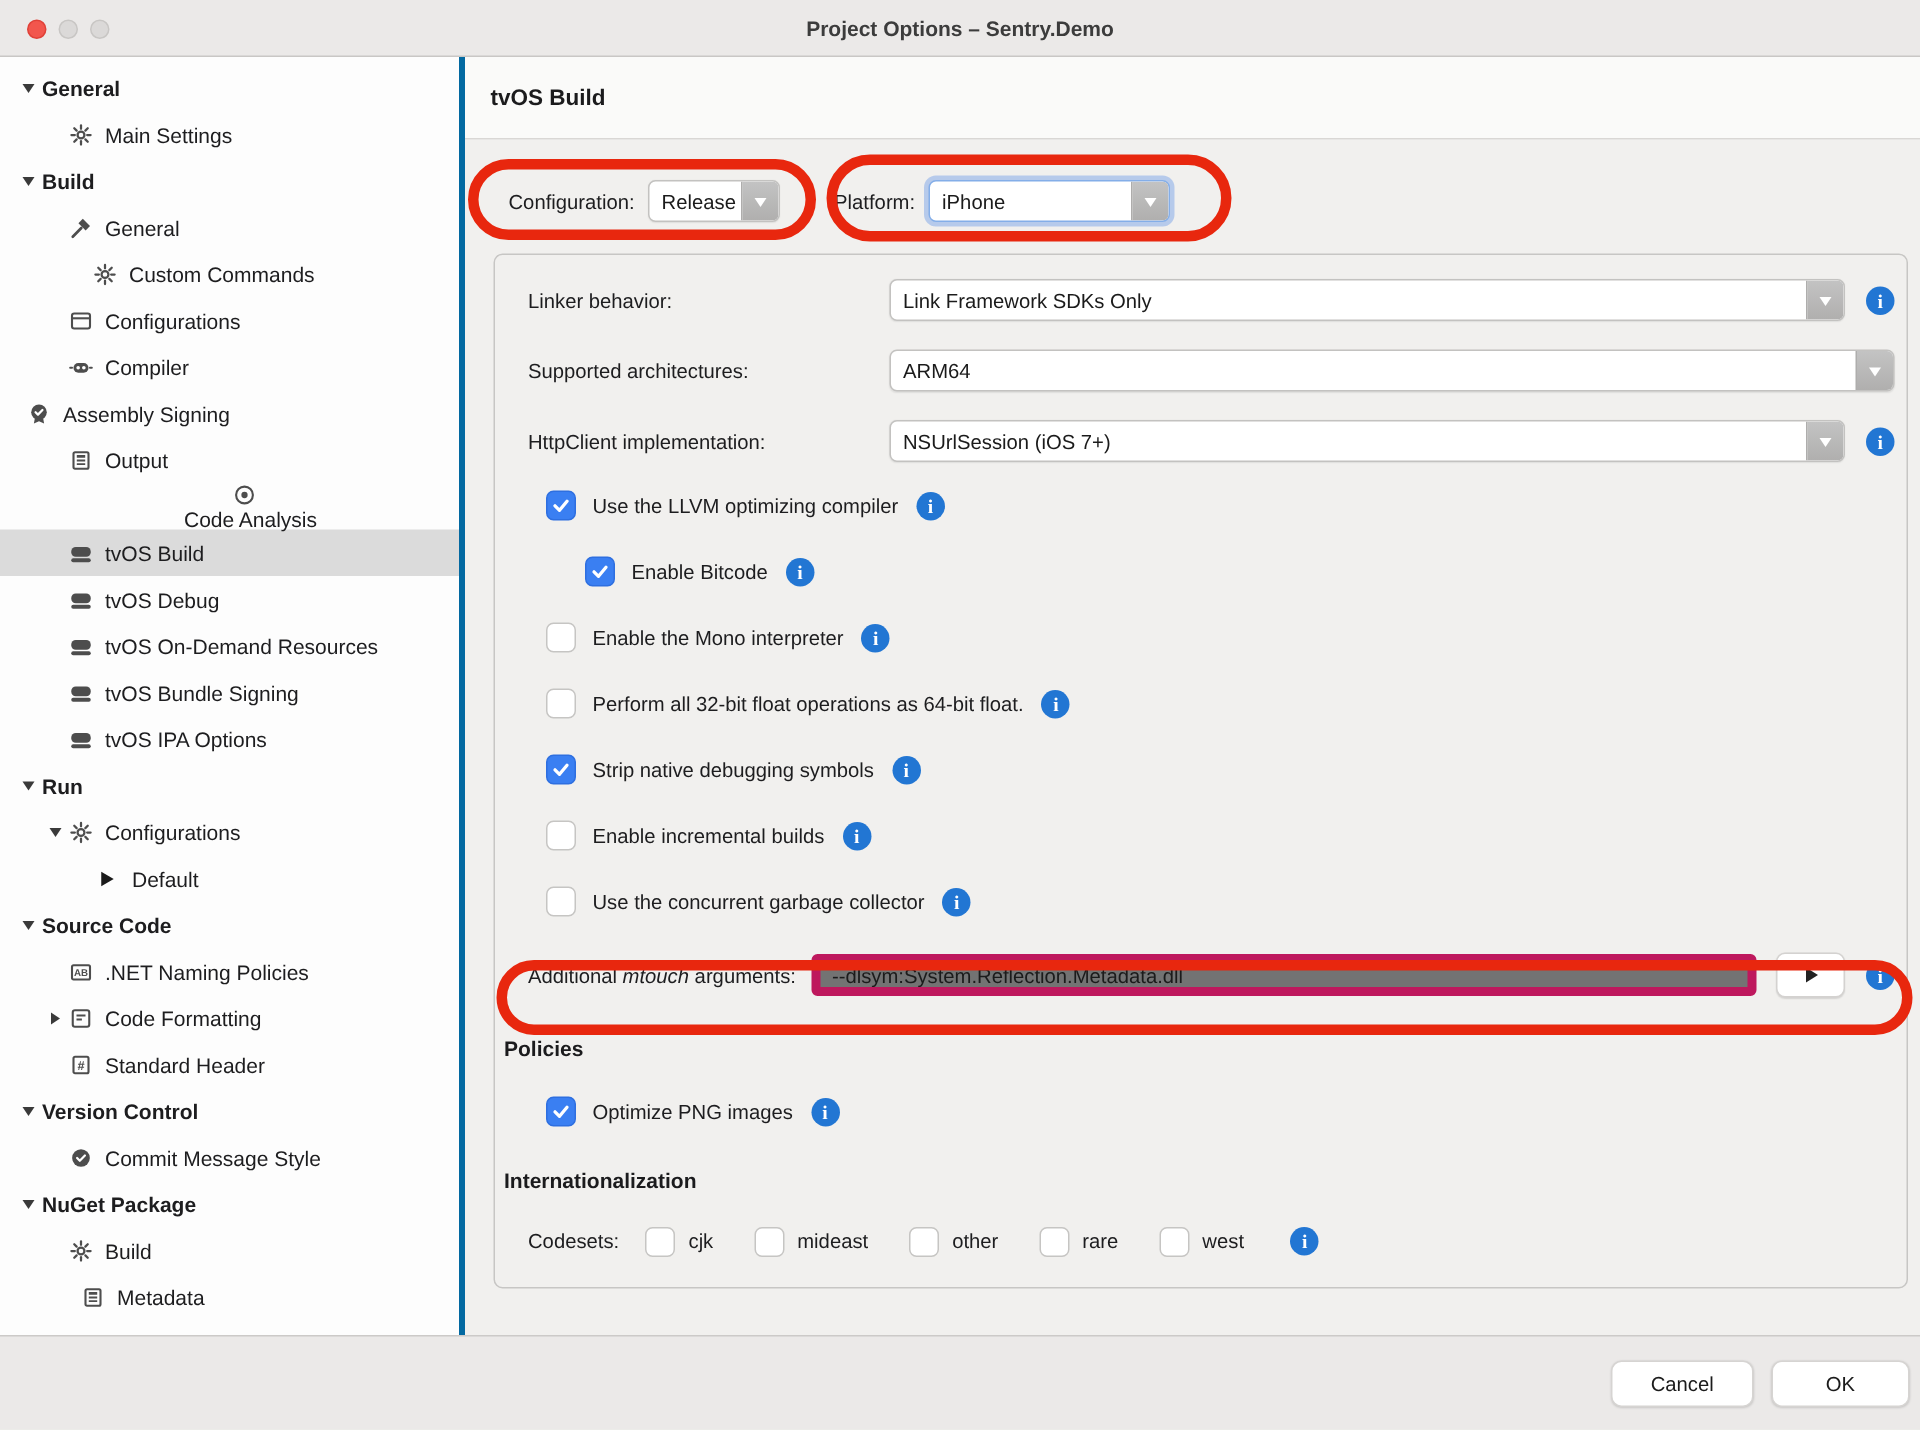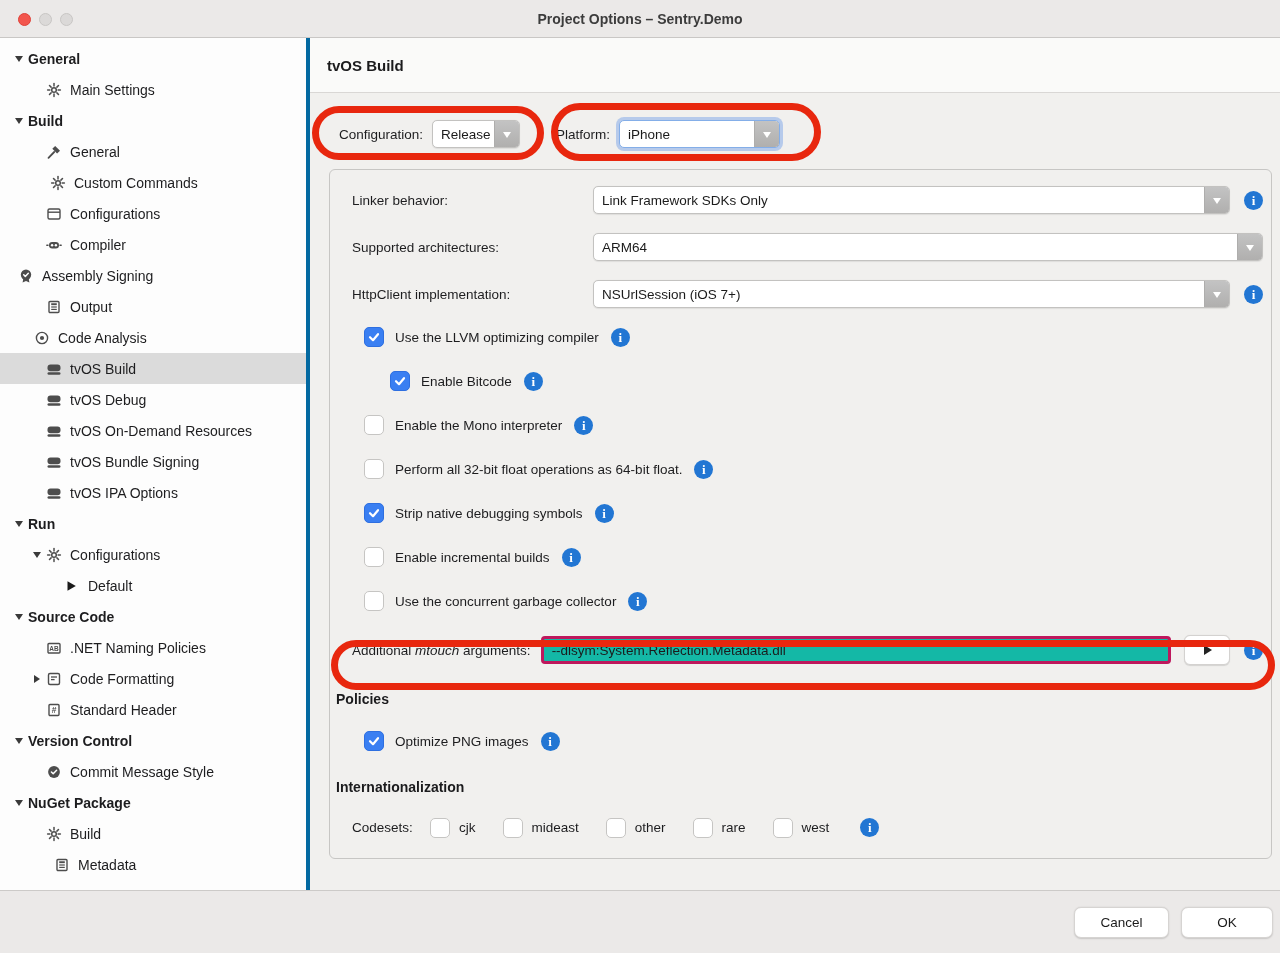--- a/index.html
+++ b/index.html
@@ -68,21 +68,21 @@
   .cbox.on { background:#3a7ff2; border-color:#2e6fe0; }
   .cbox svg { display:none; }
   .cbox.on svg { display:block; }
   .clbl { margin-left:11px; font-size:13.5px; white-space:nowrap; }
   .crow .info { margin-left:12px; }
 
   
   .mrow { display:flex; align-items:center; margin-top:0; height:30px; }
   .mlabel { font-size:13.5px; white-space:nowrap; flex:none; }
   .mlabel em { font-style:italic; }
-  .mtouch-input { flex:1; height:28px; margin-left:10px; background:#14b8a6; border:3px solid #be185d; border-radius:4px; font-family:"Liberation Sans", sans-serif; font-size:13.5px; color:#1b1b1b; padding:0 8px; }
+  .mtouch-input { flex:1; height:28px; margin-left:10px; background:#737373; border:6px solid #be185d; border-radius:4px; font-family:"Liberation Sans", sans-serif; font-size:13.5px; color:#1b1b1b; padding:0 8px; }
   .play-btn { width:46px; height:30px; margin-left:13px; flex:none; background:#fff; border:1px solid #d4d2d0; border-radius:6px; box-shadow:0 .5px 1px rgba(0,0,0,.12); display:flex; align-items:center; justify-content:center; cursor:default; }
   .play-tri { width:0; height:0; border-top:5px solid transparent; border-bottom:5px solid transparent; border-left:8px solid #222; margin-left:2px; }
 
   
   .sect-heading { font-size:14px; font-weight:bold; margin-left:-16px; color:#1b1b1d; }
   .h-packaging { margin-top:26px; margin-bottom:24px; }
   .h-intl { margin-top:28px; margin-bottom:22px; }
 
   
   .codesets { display:flex; align-items:center; height:21px; }
@@ -154,21 +154,21 @@
           <div class="srow" style="padding-left: 28px;">
     <span class="tri-slot"></span>
     <span class="icon-slot">
               <svg width="16" height="16" viewBox="0 0 16 16">
                 <path d="M2.5 13.8 L8.2 8" stroke="#4d4d4d" stroke-width="1.8" stroke-linecap="round" fill="none"></path>
                 <path d="M6.3 4.8 L9.2 1.9 L14 6.7 L11.1 9.6 Z" fill="#4d4d4d"></path>
               </svg>
             </span>
     <span class="slabel">General</span>
   </div>
-          <div class="srow" style="padding-left: 32px;">
+          <div class="srow" style="padding-left: 44px;">
     <span class="tri-slot"></span>
     <span class="icon-slot">
               <svg width="16" height="16" viewBox="0 0 16 16" stroke="#4d4d4d" stroke-width="1.5" fill="none" stroke-linecap="round">
                 <circle cx="8" cy="8" r="2.3"></circle>
                 <line x1="8" y1="1.6" x2="8" y2="3.9"></line>
                 <line x1="8" y1="12.1" x2="8" y2="14.4"></line>
                 <line x1="1.6" y1="8" x2="3.9" y2="8"></line>
                 <line x1="12.1" y1="8" x2="14.4" y2="8"></line>
                 <line x1="3.5" y1="3.5" x2="5.1" y2="5.1"></line>
                 <line x1="10.9" y1="10.9" x2="12.5" y2="12.5"></line>
@@ -217,21 +217,21 @@
     <span class="icon-slot">
               <svg width="16" height="16" viewBox="0 0 16 16" stroke="#4d4d4d" fill="none">
                 <rect x="3" y="2.5" width="10" height="11" rx="1" stroke-width="1.4"></rect>
                 <line x1="5.2" y1="5.2" x2="10.8" y2="5.2" stroke-width="1.9"></line>
                 <line x1="5.2" y1="8" x2="10.8" y2="8" stroke-width="1.2"></line>
                 <line x1="5.2" y1="10.4" x2="10.8" y2="10.4" stroke-width="1.2"></line>
               </svg>
             </span>
     <span class="slabel">Output</span>
   </div>
-          <div class="srow" style="padding-left: 16px;">
+          <div class="srow" style="padding-left: 28px; flex-direction: column;">
     <span class="tri-slot"></span>
     <span class="icon-slot">
               <svg width="16" height="16" viewBox="0 0 16 16">
                 <circle cx="8" cy="8" r="5.6" stroke="#4d4d4d" stroke-width="1.4" fill="none"></circle>
                 <circle cx="8" cy="8" r="2.1" fill="#4d4d4d"></circle>
               </svg>
             </span>
     <span class="slabel">Code Analysis</span>
   </div>
           <div class="srow selected" style="padding-left: 28px;">

